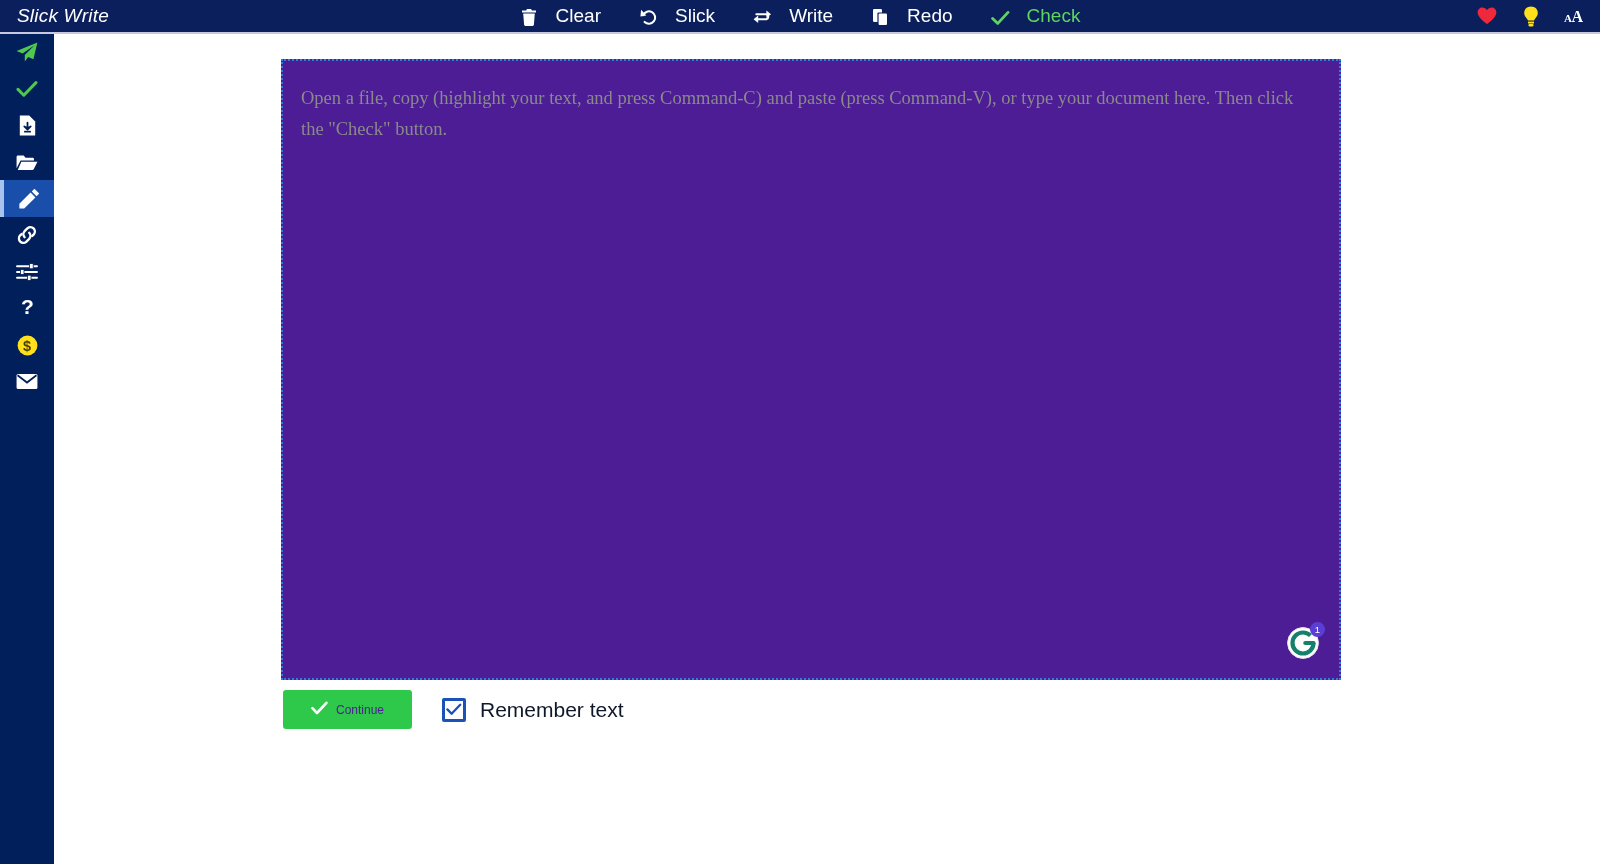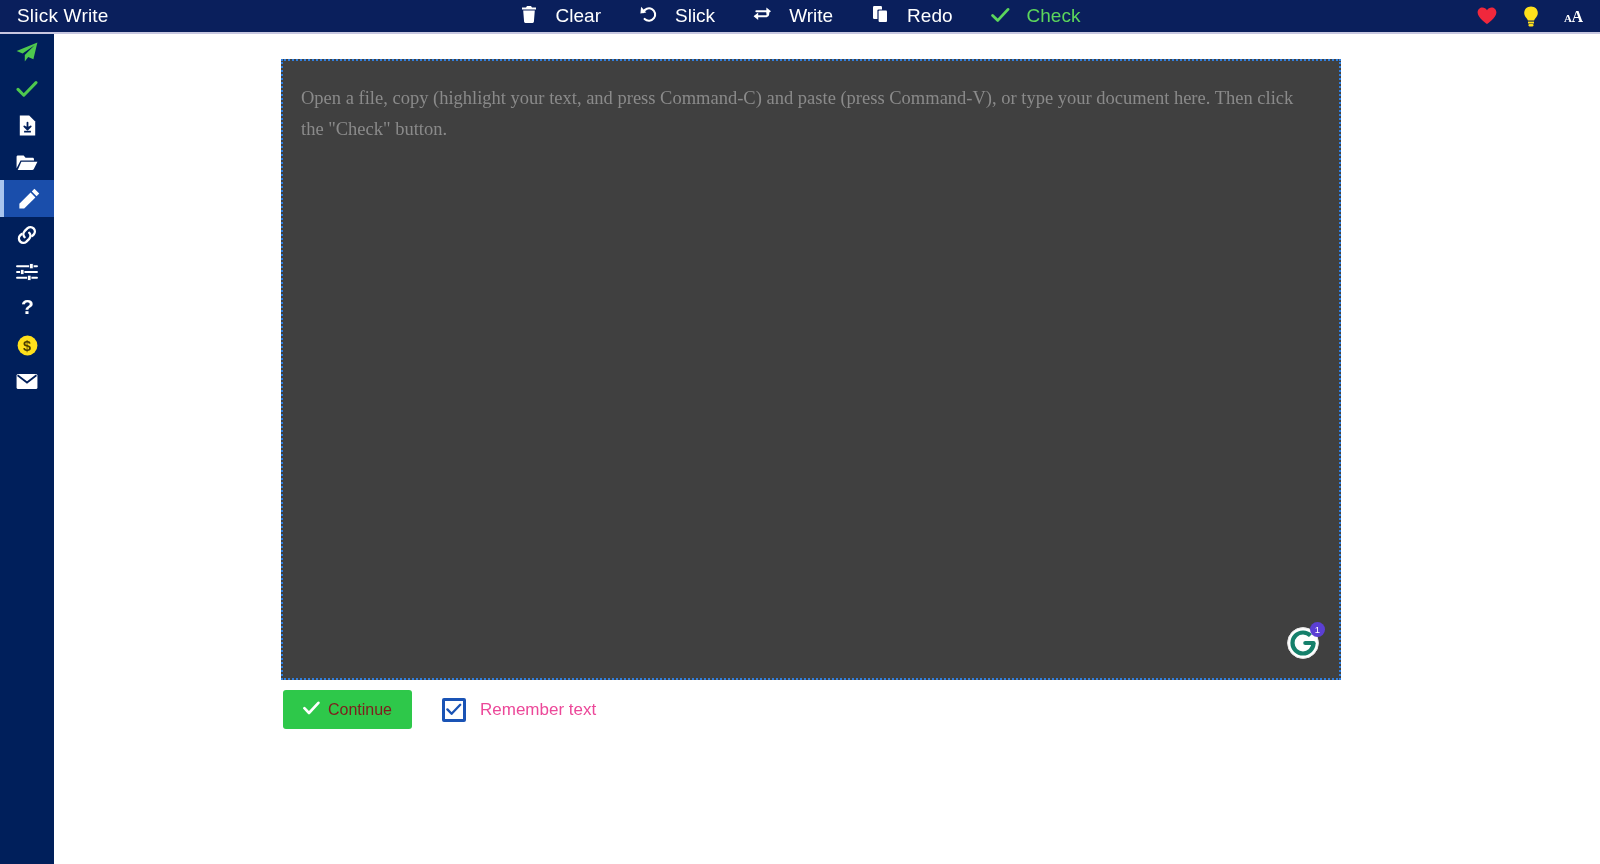--- a/index.html
+++ b/index.html
@@ -18,20 +18,21 @@
   
   #topbar {
     position: absolute;
     left: 0; top: 0;
     width: 1600px;
     height: 32px;
     background: #0a1f5c;
     display: flex;
     align-items: center;
     box-sizing: border-box;
+    font-style: italic;
   }
   #topbar::after {
     content: "";
     position: absolute;
     left: 0; bottom: -2px;
     width: 1600px; height: 2px;
     background: #c7c7e0;
   }
   #brand {
     color: #ffffff;
@@ -47,21 +48,21 @@
     height: 32px;
     display: flex;
     align-items: center;
     justify-content: center;
     gap: 30px;
     pointer-events: none;
   }
   .topitem {
     pointer-events: auto;
     display: flex;
-    align-items: flex-start;
+    align-items: flex-end;
     gap: 17px;
     color: #ffffff;
     font-size: 19px;
     cursor: pointer;
     white-space: nowrap;
     padding: 2px 4px;
   }
   .topitem.accent { color: #5cd65c; }
   .topitem .ticon {
     display: inline-flex;
@@ -115,21 +116,21 @@
   }
 
   
   #editorWrap {
     position: absolute;
     left: 281px; top: 59px;
     width: 1060px;
     height: 621px;
     border: 2px dotted #2f7fe0;
     box-sizing: border-box;
-    background: #404040;
+    background: #4c1d95;
     cursor: text;
   }
   #placeholder {
     position: absolute;
     left: 18px; top: 22px;
     width: 996px;
     color: #8a8a8a;
     font-family: "Liberation Serif", serif;
     font-size: 18.5px;
     line-height: 31px;
@@ -160,22 +161,22 @@
     left: 283px; top: 690px;
     display: flex;
     align-items: center;
   }
   #continueBtn {
     width: 129px;
     height: 39px;
     background: #2ec84a;
     border: none;
     border-radius: 3px;
-    color: #7f1d1d;
-    font-size: 16px;
+    color: #4c1d95;
+    font-size: 12px;
     font-family: "Liberation Sans", sans-serif;
     display: flex;
     align-items: center;
     justify-content: center;
     gap: 8px;
     cursor: pointer;
   }
   #rememberWrap {
     display: flex;
     align-items: center;
@@ -187,22 +188,22 @@
     width: 24px; height: 24px;
     border: 3px solid #1a53b5;
     border-radius: 2px;
     background: #ffffff;
     display: flex;
     align-items: center;
     justify-content: center;
     box-sizing: border-box;
   }
   #rememberLabel {
-    font-size: 17px;
-    color: #ec4899;
+    font-size: 21px;
+    color: #0f172a;
   }
 </style>
 </head>
 <body>
 
 <div id="topbar">
   <div id="brand">Slick Write</div>
 </div>
 
 <div id="topmenu">

